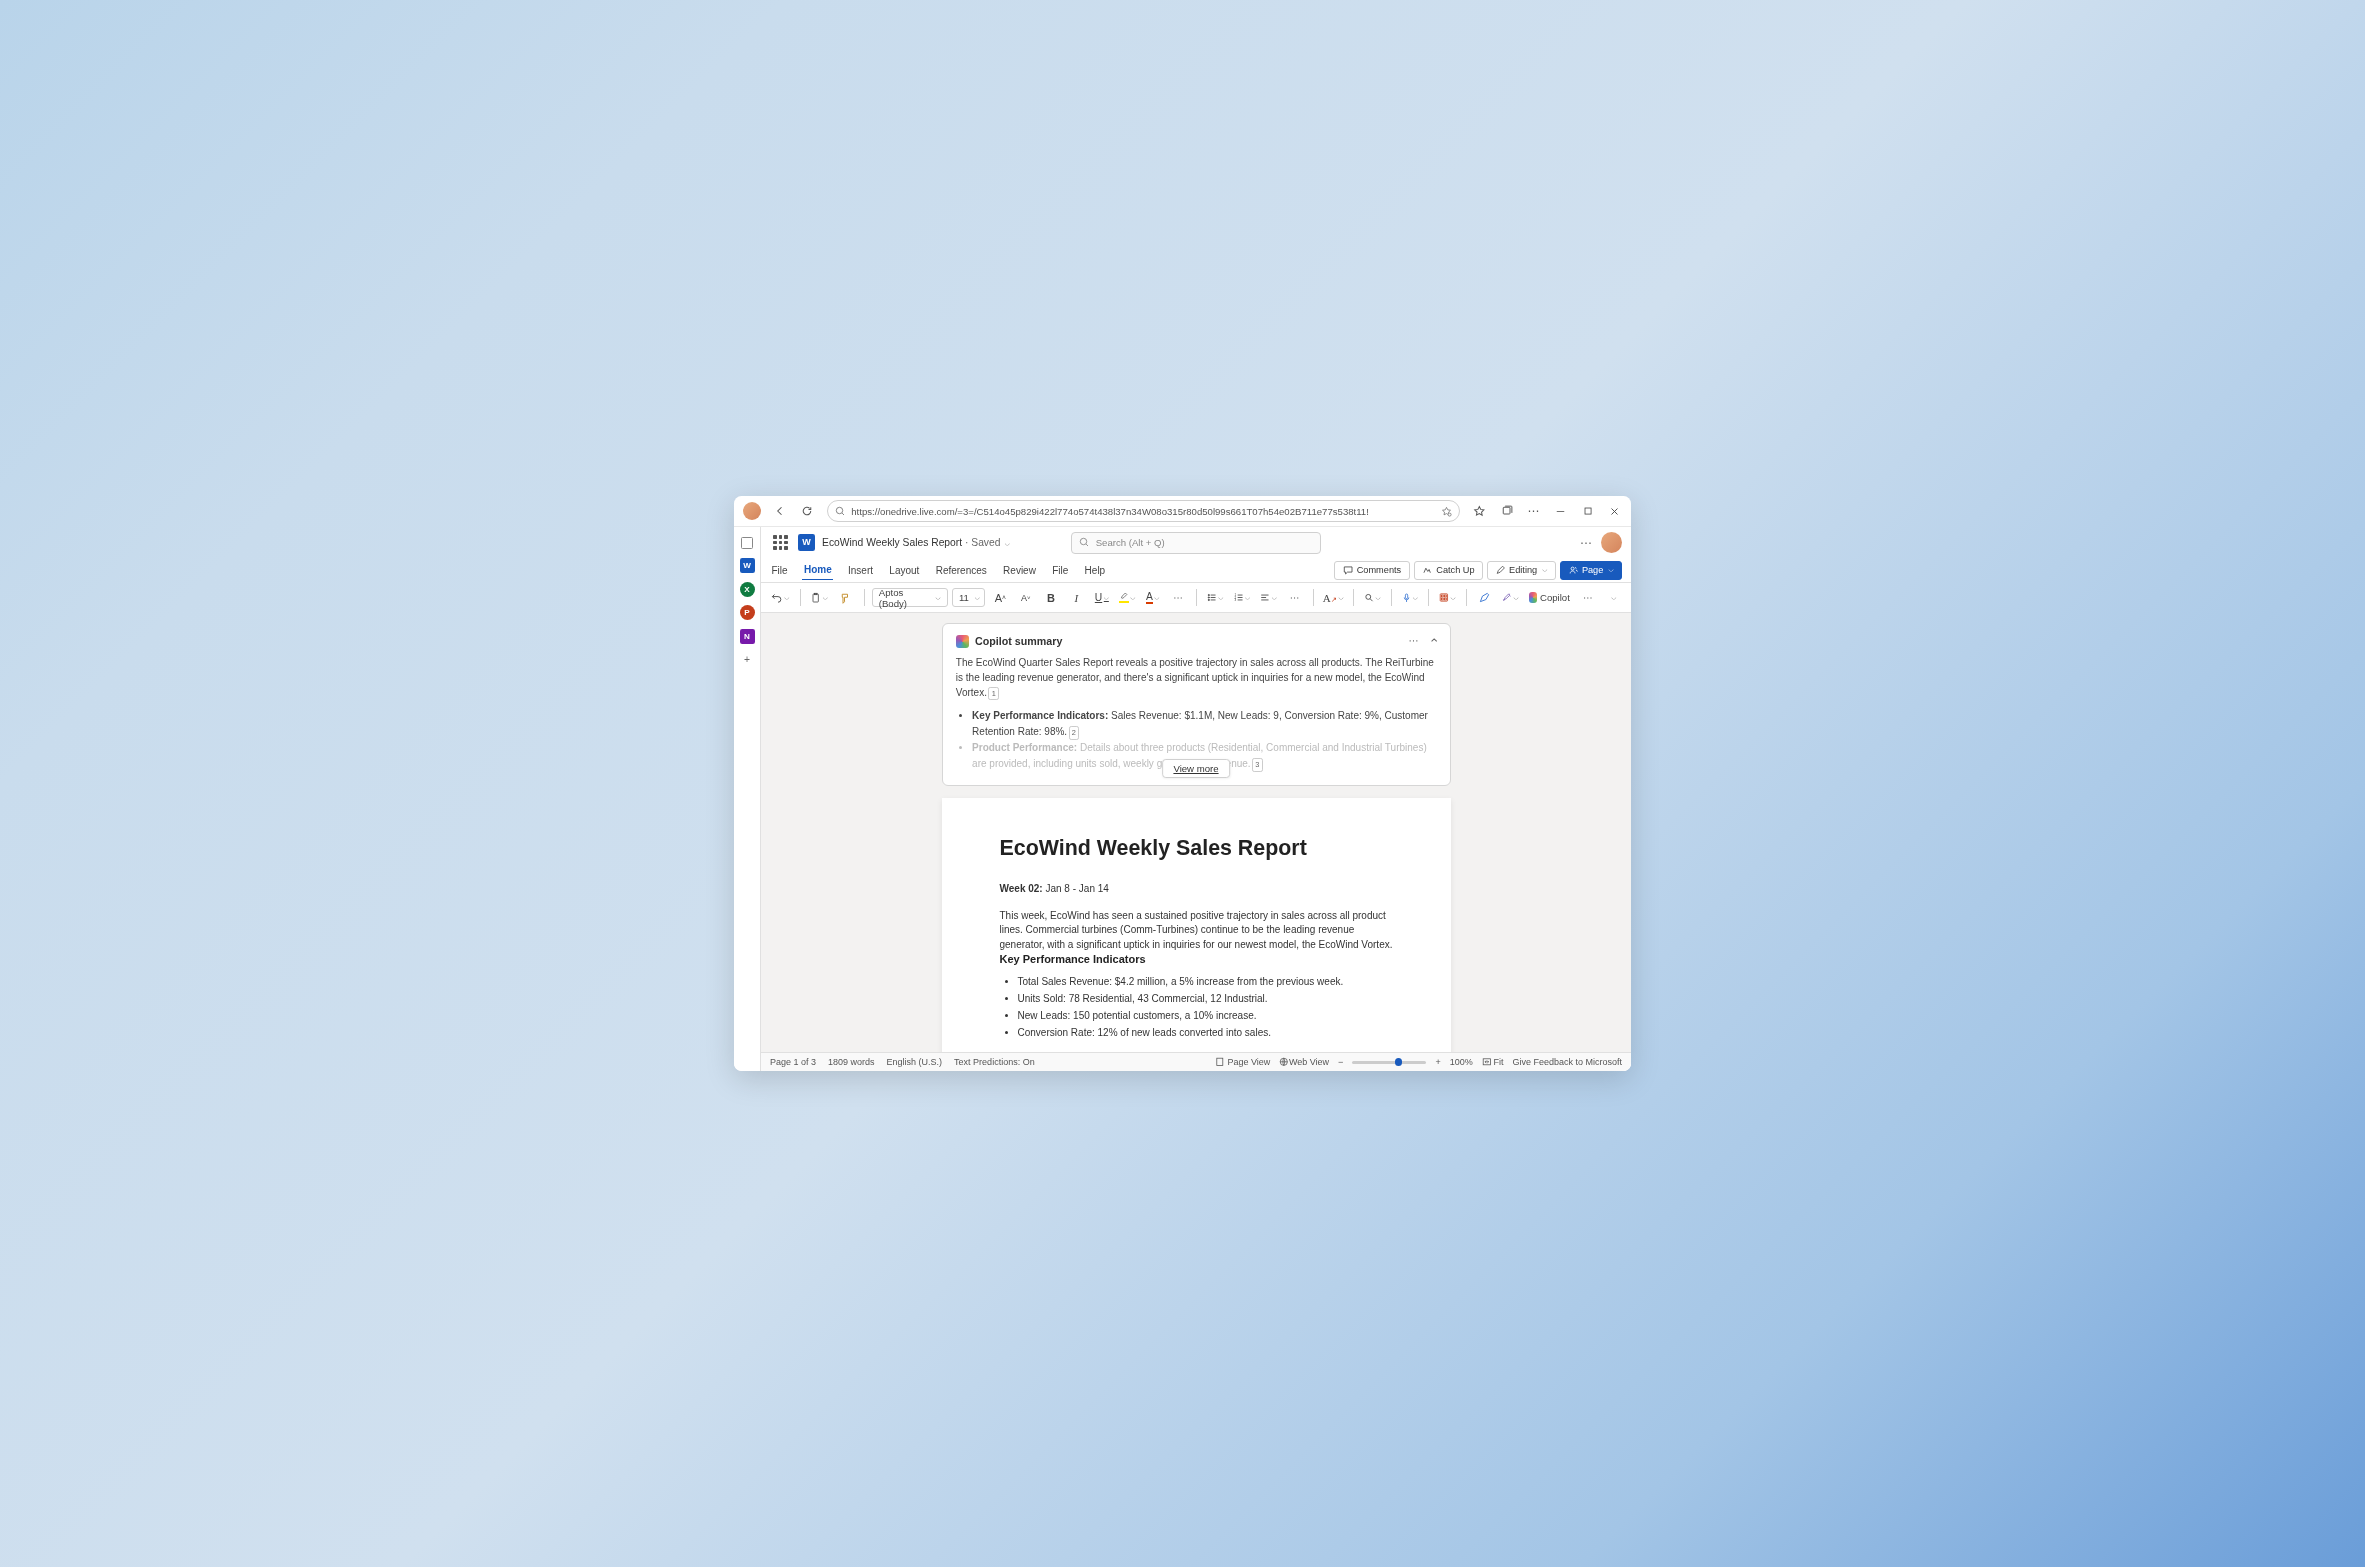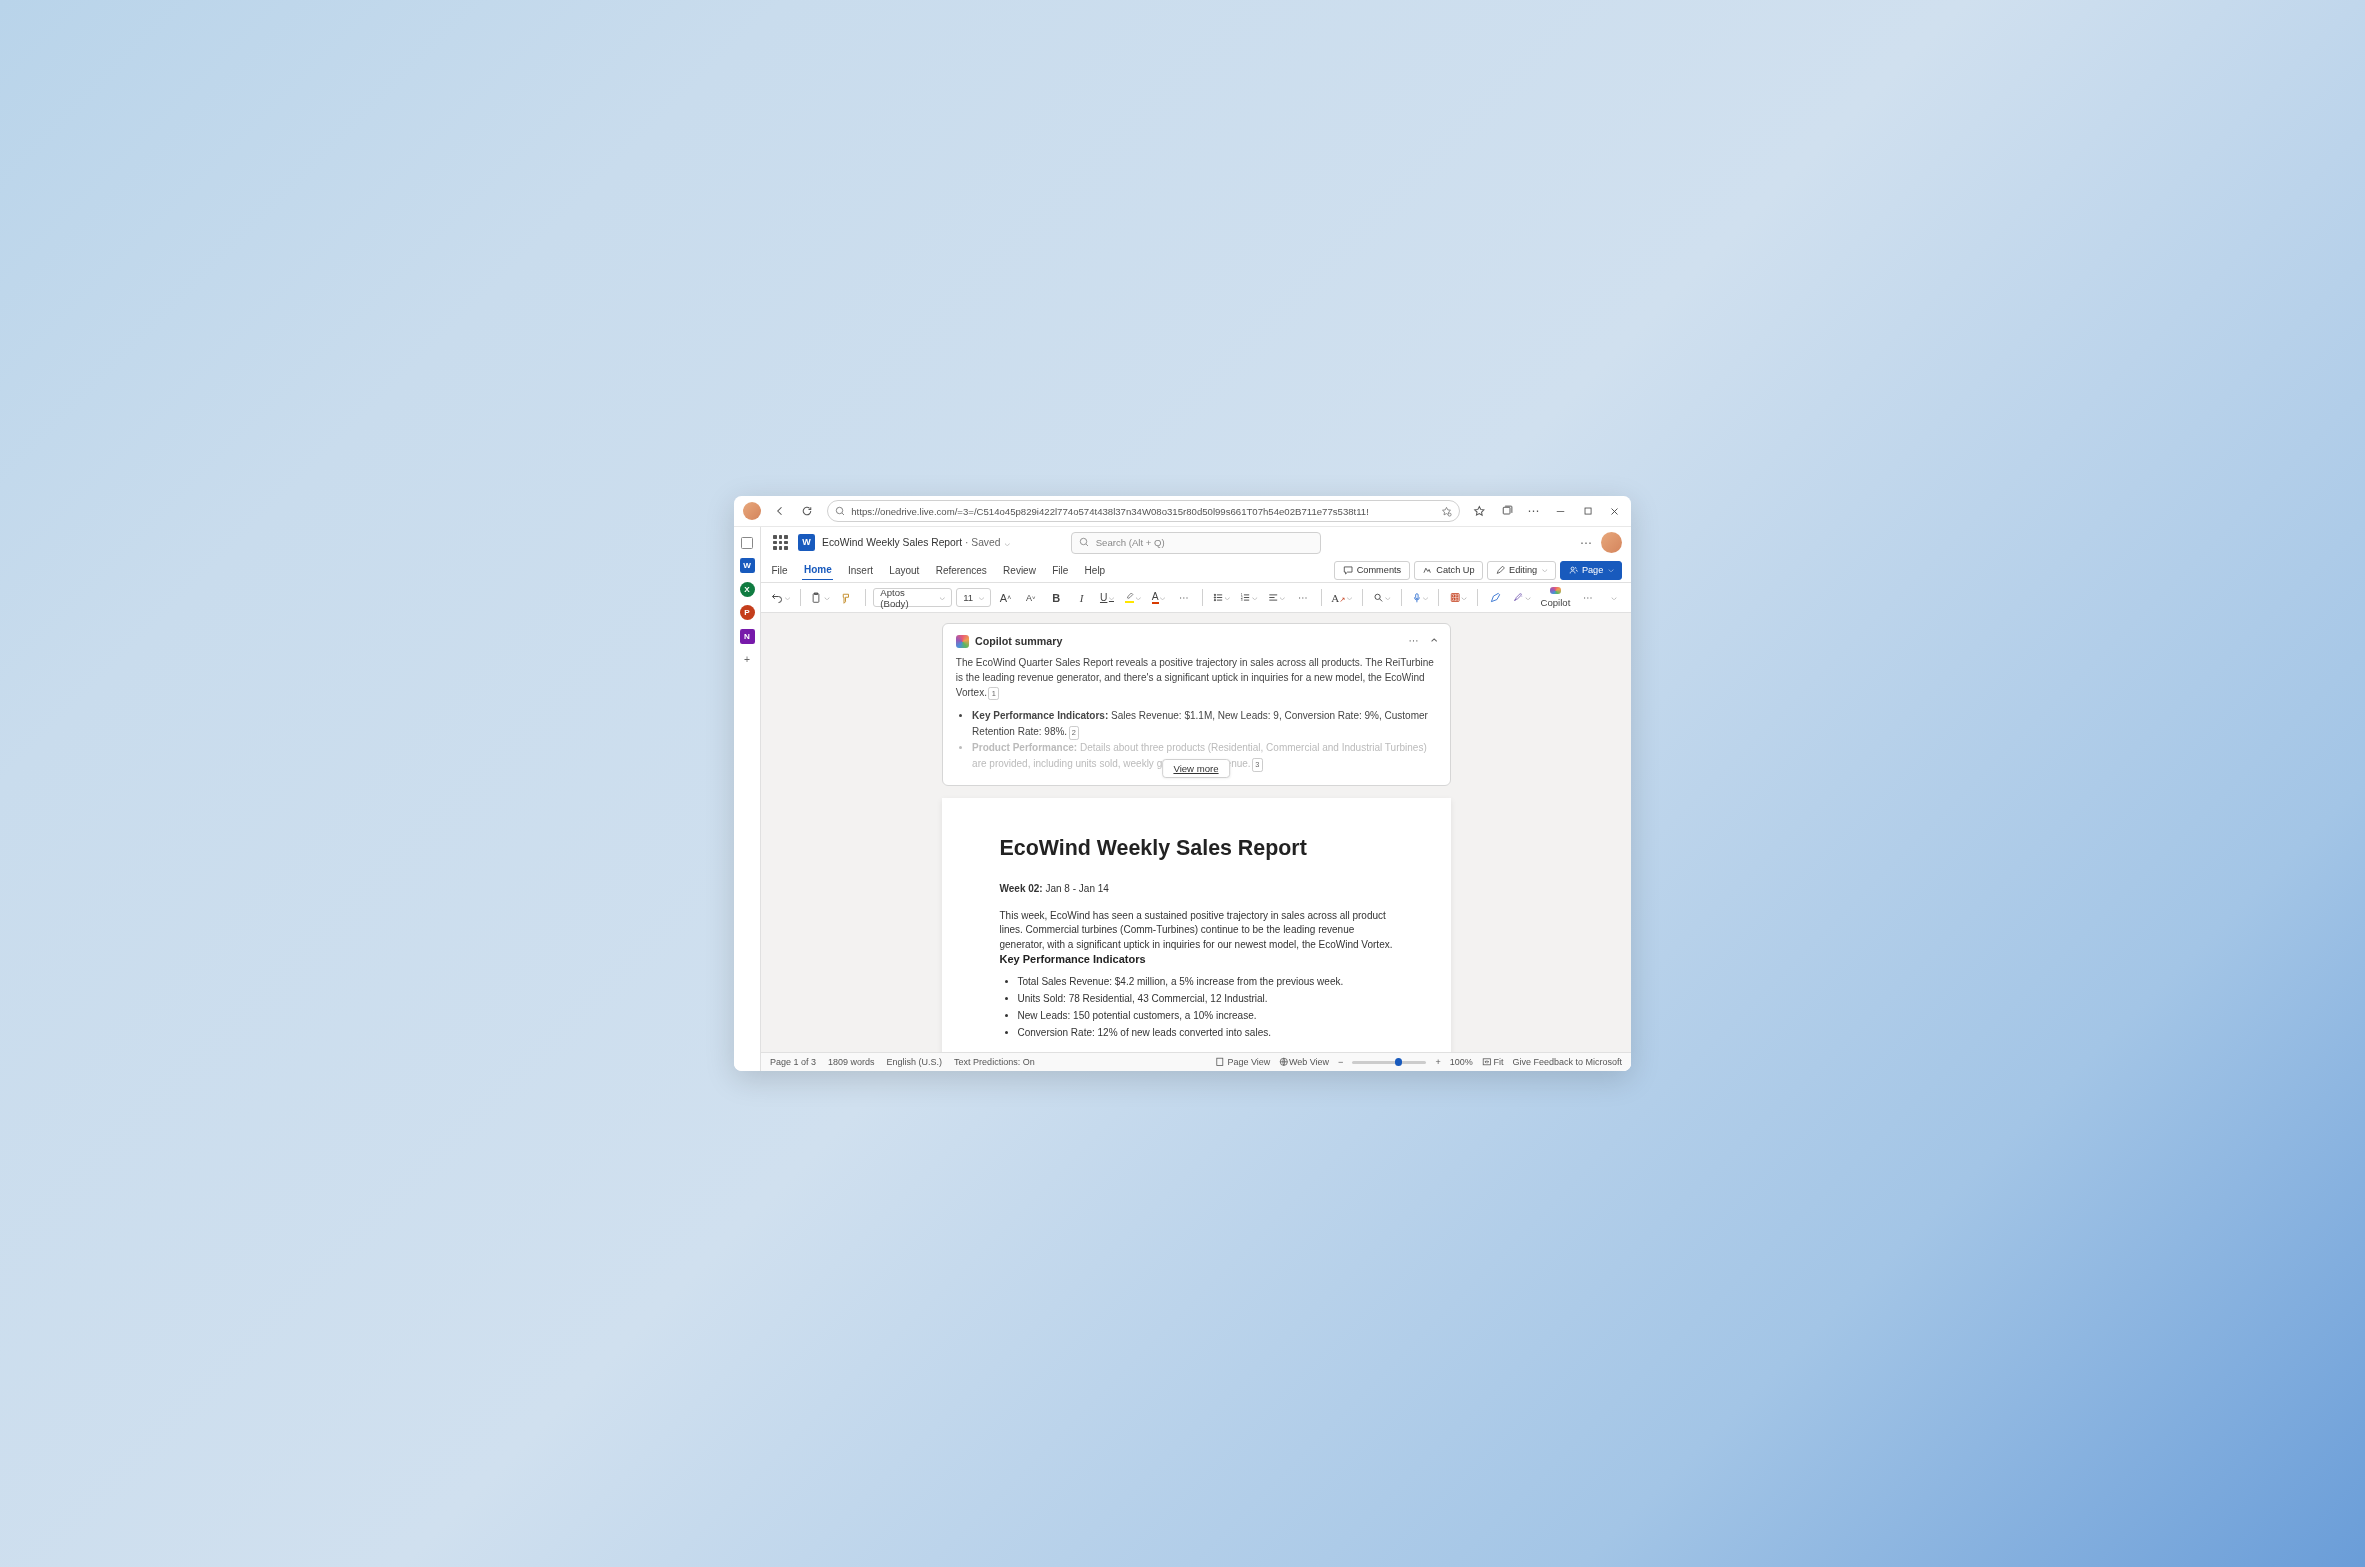--- a/index.html
+++ b/index.html
@@ -318,21 +318,21 @@
             <svg width="11" height="11" viewBox="0 0 16 16" fill="none" stroke="#2f6fd0" stroke-width="1.3">
               <path d="M2 14l3-8 7-4 2 2-4 7-8 3z"></path>
             </svg>
           </div>
         <div class="tb-btn">
             <svg width="11" height="11" viewBox="0 0 16 16" fill="none" stroke="#7b61b5" stroke-width="1.3">
               <path d="M3 13l2-5 6-6 2 2-6 6-5 2zM11 3l1-1M13 6l1 0"></path>
             </svg>
             <span class="caret">⌵</span>
           </div>
-        <div class="tb-btn" style="gap:3px;flex-direction:column;">
+        <div class="tb-btn" style="gap:3px;">
             <div class="copilot-logo" style="width:11px;height:11px;"></div>
             <span>Copilot</span>
           </div>
         <div class="tb-btn">⋯</div>
         <div class="tb-btn" style="margin-left:auto;">
             <span class="caret">⌵</span>
           </div>
       </div>
 
       <div class="canvas">

